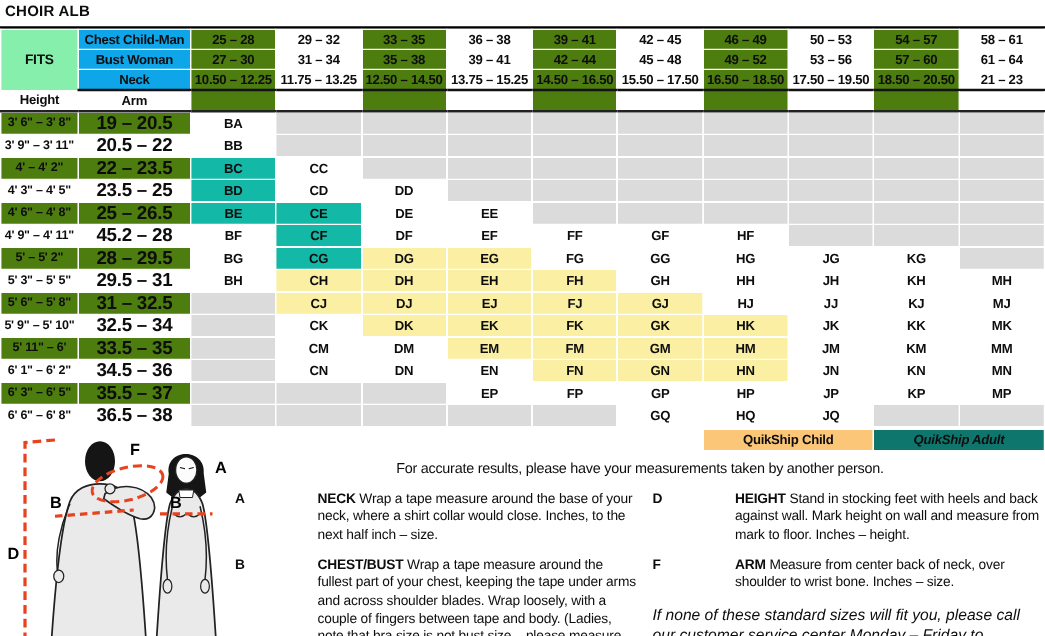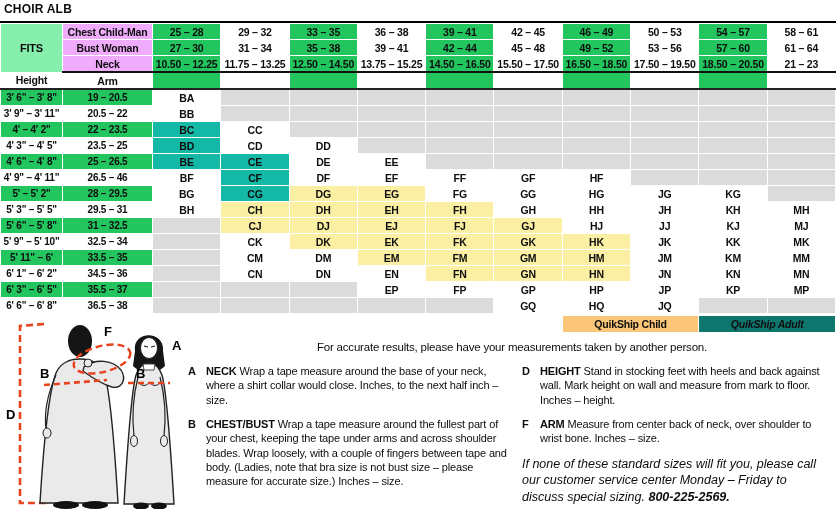--- a/index.html
+++ b/index.html
@@ -23,27 +23,27 @@
     width:836px;table-layout:fixed;
     border-collapse:collapse;
     font-size:10.5px;font-weight:bold;letter-spacing:-.2px;
   }
   table.sizes td{
     border:1px solid #fff;
     height:15px;padding:0;text-align:center;
     overflow:hidden;white-space:nowrap;
   }
   td.tan{background:#86efac;font-size:11px;}
-  td.cream{background:#22c55e;}
+  td.cream{background:#4d7c0f;}
   td.na{background:#DBDBDB;}
   td.child{background:#14b8a6;}
   td.adult{background:#FAEFA2;margin-left:12px;}
-  td.mlabel{text-align:right;padding-right:4px;background:#f0abfc;}
+  td.mlabel{text-align:right;padding-right:4px;background:#0ea5e9;}
   td.hcell{text-align:left;padding-left:4px;font-size:10px;}
-  td.acell{font-size:10px;}
+  td.acell{font-size:15px;}
   tr.neckrow td{border-bottom:2px solid #111;}
   tr.haHeader td{border-bottom:2px solid #222;}
   td.hlabel{text-align:left;padding-left:4px;background:#fff;}
   td.alabel{background:#fff;}
   tr.quikship td{border-top:3px solid #fff;height:16px;}
   td.qsc{background:#FBC678;margin-top:32px;}
   td.qsa{background:#0f766e;font-style:italic;}
   td.qblank{background:#fff;}
   
   .bottom{display:flex;}
@@ -51,21 +51,21 @@
   .content{flex:1;padding-top:7px;}
   .intro{
     text-align:center;font-weight:normal;
     font-size:11.5px;line-height:1.32;letter-spacing:-.2px;
   }
   .cols{display:flex;margin-top:9px;}
   .col-left{width:322px;flex:none;margin-right:12px;}
   .col-right{flex:1;padding-right:4px;}
   .item{display:flex;font-size:11px;line-height:1.3;margin-bottom:10px;letter-spacing:-.15px;}
   .item .letter{font-weight:bold;width:18px;flex:none;}
-  .item .body{flex:1;}
+  .item .body{flex:1;margin-left:48px;}
   .item .ititle{font-weight:bold;}
   .note{
     font-style:italic;font-size:12.5px;line-height:1.32;
     margin-top:2px;padding-right:4px;
   }
   .note .phone{font-weight:bold;}
   svg text{font-family:"Liberation Sans",sans-serif;font-weight:bold;font-size:13px;fill:#000;}
 </style>
 </head>
 <body>
@@ -209,21 +209,21 @@
           <td>EE</td>
           <td class="na"></td>
           <td class="na"></td>
           <td class="na"></td>
           <td class="na"></td>
           <td class="na"></td>
           <td class="na"></td>
         </tr>
         <tr>
           <td class="hcell ">4' 9" – 4' 11"</td>
-          <td class="acell ">26.5 – 46</td>
+          <td class="acell ">45.2 – 28</td>
           <td>BF</td>
           <td class="child">CF</td>
           <td>DF</td>
           <td>EF</td>
           <td>FF</td>
           <td>GF</td>
           <td>HF</td>
           <td class="na"></td>
           <td class="na"></td>
           <td class="na"></td>

